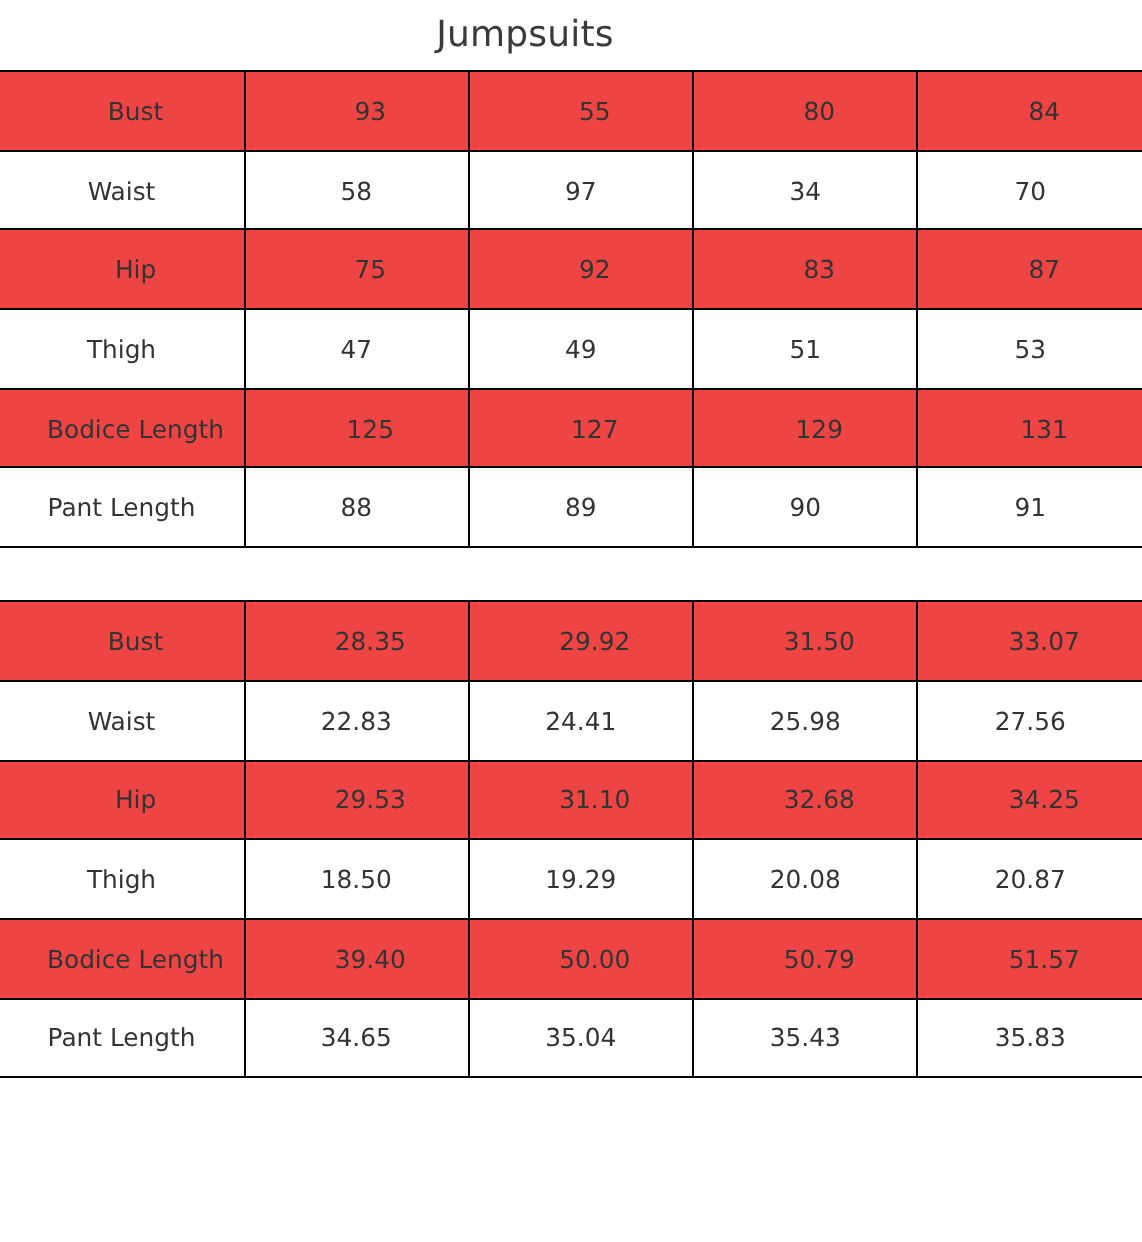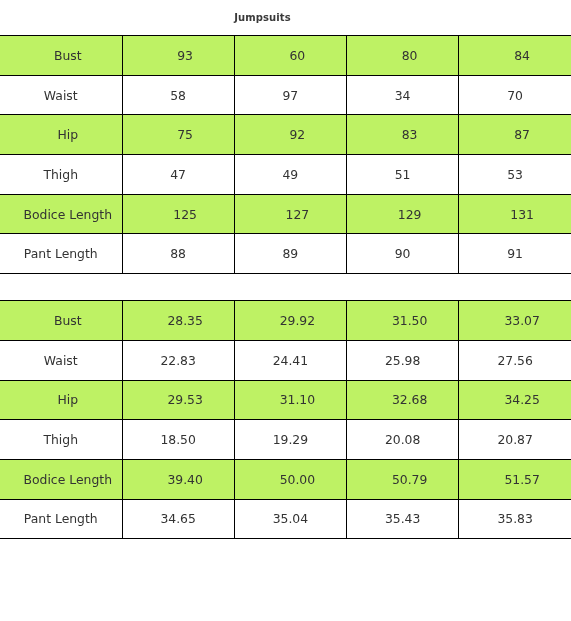--- a/index.html
+++ b/index.html
@@ -18,23 +18,23 @@
   .page {
     width: 571px;
     height: 621px;
     position: relative;
   }
   .chart-title {
     width: 525px;
     height: 35px;
     line-height: 35px;
     text-align: center;
-    font-size: 10px;
+    font-size: 18px;
     color: #3a3a3a;
-    font-weight: bold;
+    font-weight: normal;
     letter-spacing: 0.1px;
   }
   table.size-table {
     width: 571px;
     border-collapse: collapse;
     table-layout: fixed;
     border-top: 1.6px solid #000000;
     border-bottom: 1.6px solid #000000;
   }
   table.size-table td {
@@ -51,21 +51,21 @@
     overflow: hidden;
   }
   table.size-table tr:last-child td {
     border-bottom: none;
   }
   table.size-table td:last-child {
     border-right: none;
   }
   table.size-table col.c-label { width: 122px; }
   table.size-table col.c-size  { width: 112.25px; }
-  tr.row-shaded td { background: #bef264; padding-left: 16px; }
+  tr.row-shaded td { background: #ef4444; padding-left: 16px; }
   tr.row-plain td  { background: #ffffff; }
   .table-gap {
     width: 571px;
     height: 26px;
     background: #ffffff;
   }
 </style>
 </head>
 <body>
 
@@ -78,21 +78,21 @@
       <col class="c-label">
         <col class="c-size">
         <col class="c-size">
         <col class="c-size">
         <col class="c-size">
     </colgroup>
     <tbody>
       <tr class="row-shaded">
         <td>Bust</td>
         <td>93</td>
-        <td>60</td>
+        <td>55</td>
         <td>80</td>
         <td>84</td>
       </tr>
       <tr class="row-plain">
         <td>Waist</td>
         <td>58</td>
         <td>97</td>
         <td>34</td>
         <td>70</td>
       </tr>

